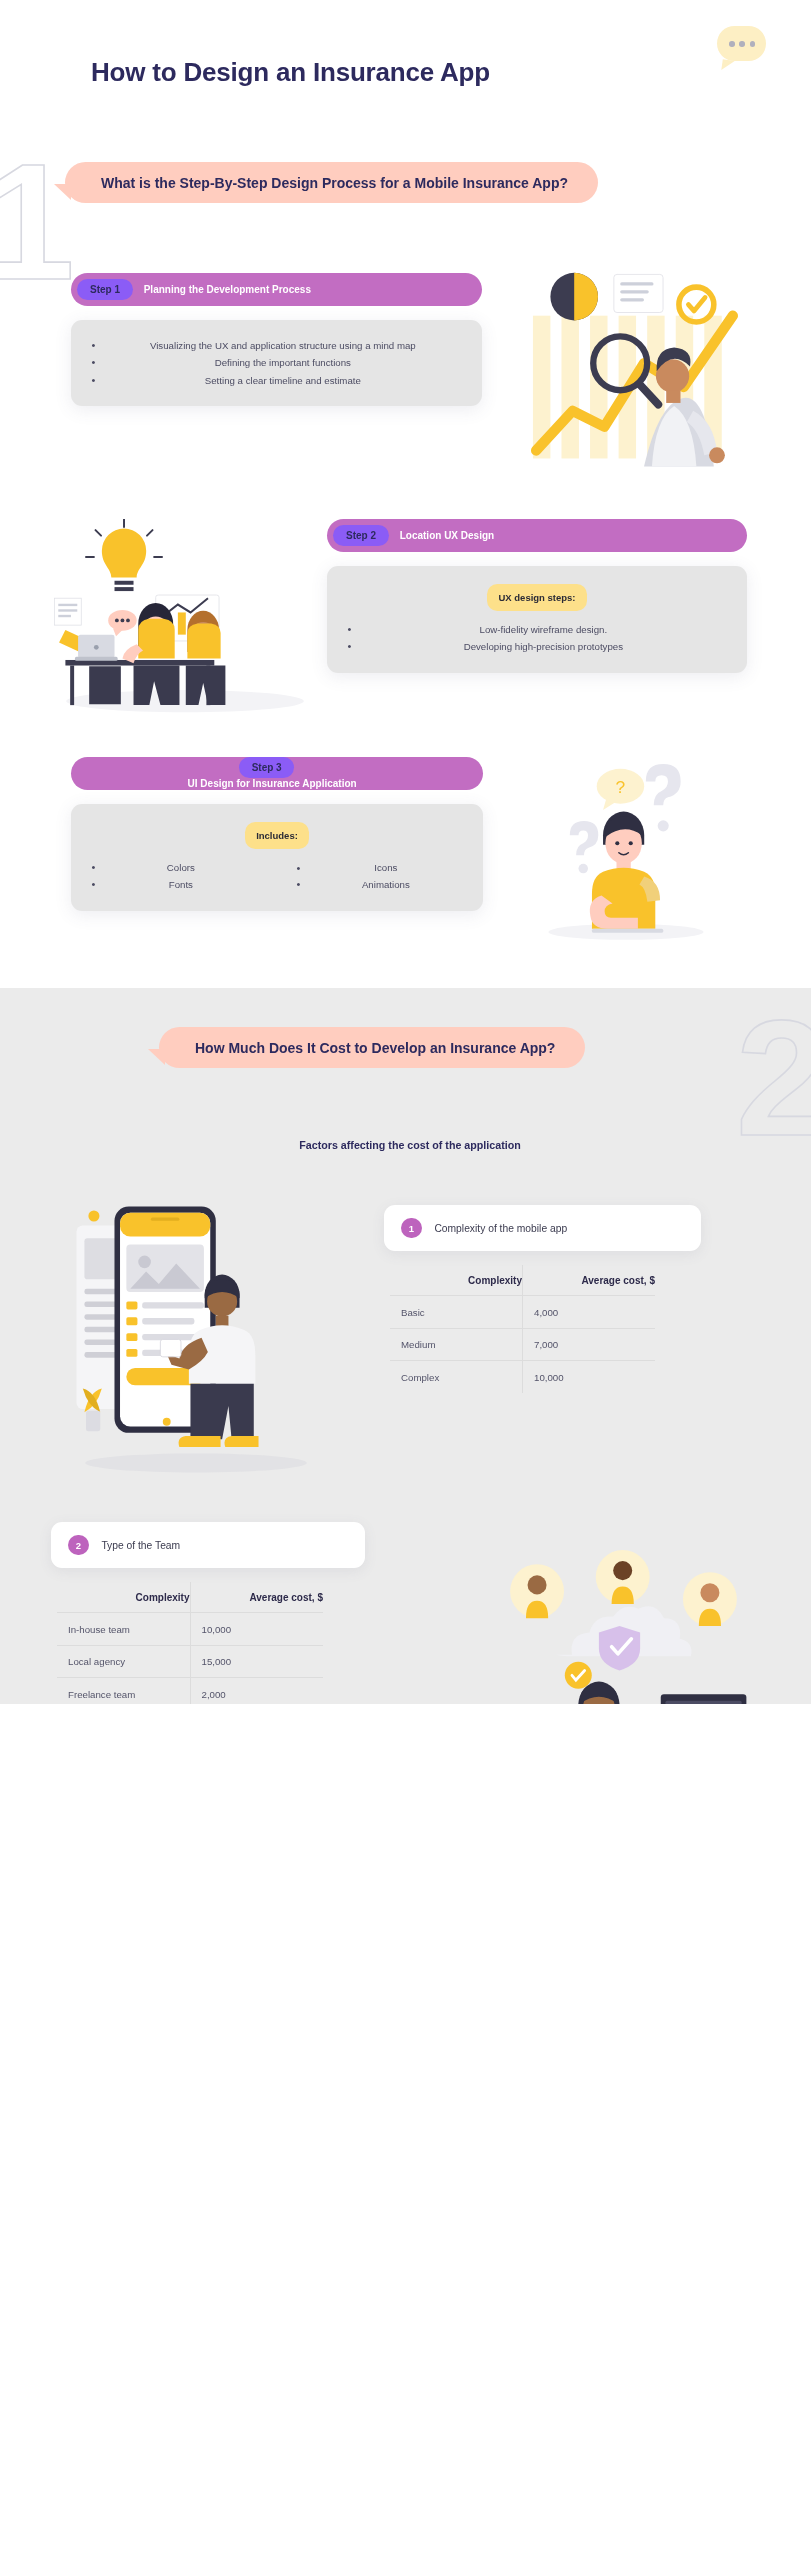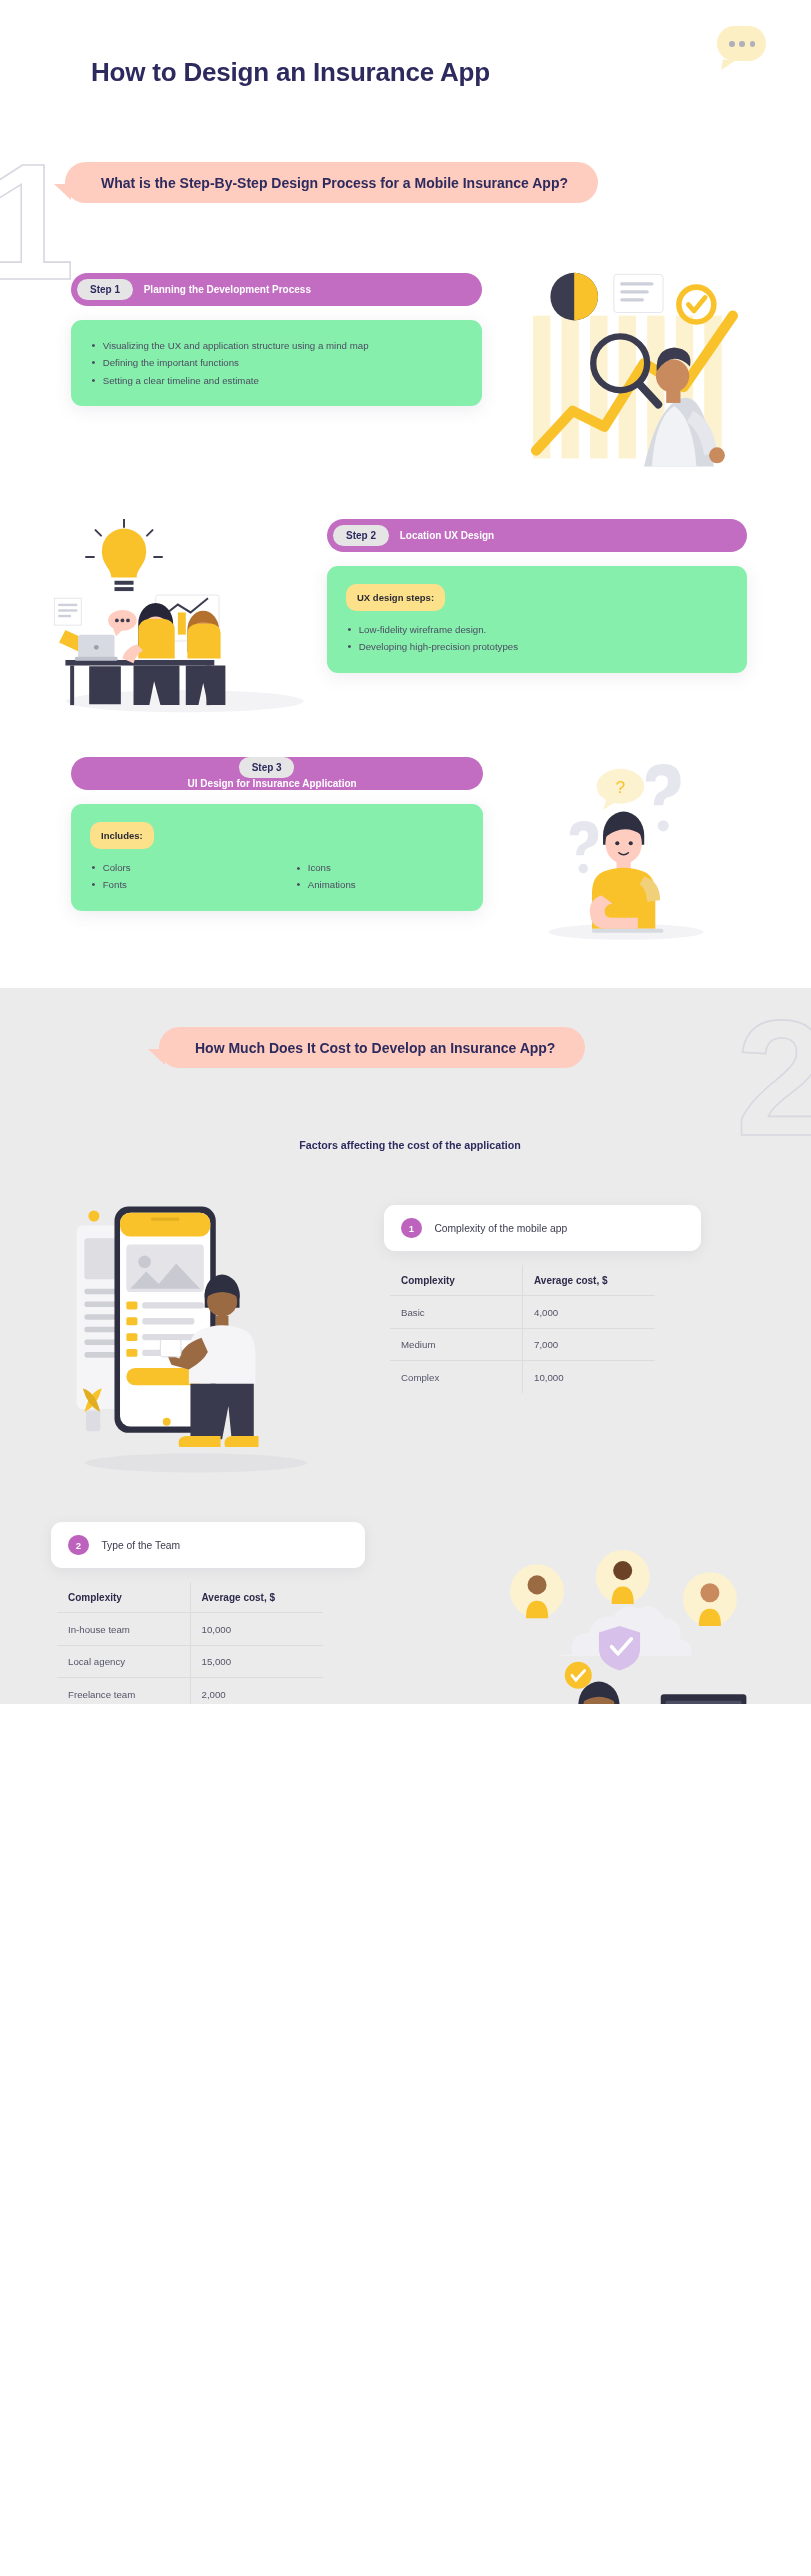--- a/index.html
+++ b/index.html
@@ -94,42 +94,43 @@
     background: #c26dc2;
     border-radius: 17.4px;
     height: 33px;
     display: flex;
     align-items: center;
     padding: 0 16px 0 6.3px;
     position: relative;
     z-index: 3;
   }
   .step-pill {
-    background: #e5e5e5;
+    background: #8b5cf6;
     border-radius: 14.3px;
     padding: 4.8px 12.7px;
     font-size: 10px;
     font-weight: bold;
     color: #2d2a5e;
     margin-right: 11px;
     white-space: nowrap;
   }
   .step-title {
     color: #ffffff;
     font-size: 10px;
     font-weight: bold;
     white-space: nowrap;
   }
   .step-card {
-    background: #86efac;
+    background: #e5e5e5;
     border-radius: 11px;
     box-shadow: 0 3.2px 17.4px rgba(80,80,120,0.10);
     padding: 17.4px 19px 16px 19px;
     position: relative;
     z-index: 2;
+    text-align: center;
   }
   .yellow-tag {
     display: inline-block;
     background: #fde08a;
     border-radius: 10.3px;
     padding: 8px 11px;
     font-size: 9.5px;
     font-weight: bold;
     color: #2b2b36;
     margin-bottom: 11px;
@@ -200,21 +201,21 @@
     font-size: 9.5px; font-weight: bold;
     display: flex; align-items: center; justify-content: center;
     margin-right: 12.7px;
     flex: none;
   }
   .num-chip-label { font-size: 10.3px; color: #3b3b4f; }
 
   
   .dtable { width: 100%; border-collapse: collapse; }
   .dtable th {
-    text-align: left;
+    text-align: right;
     font-size: 10px;
     font-weight: bold;
     color: #2d2a4a;
     padding: 9.5px 0 9.5px 11px;
     border-bottom: 0.8px solid #dcdcdc;
   }
   .dtable td {
     text-align: left;
     font-size: 9.7px;
     color: #54546a;

